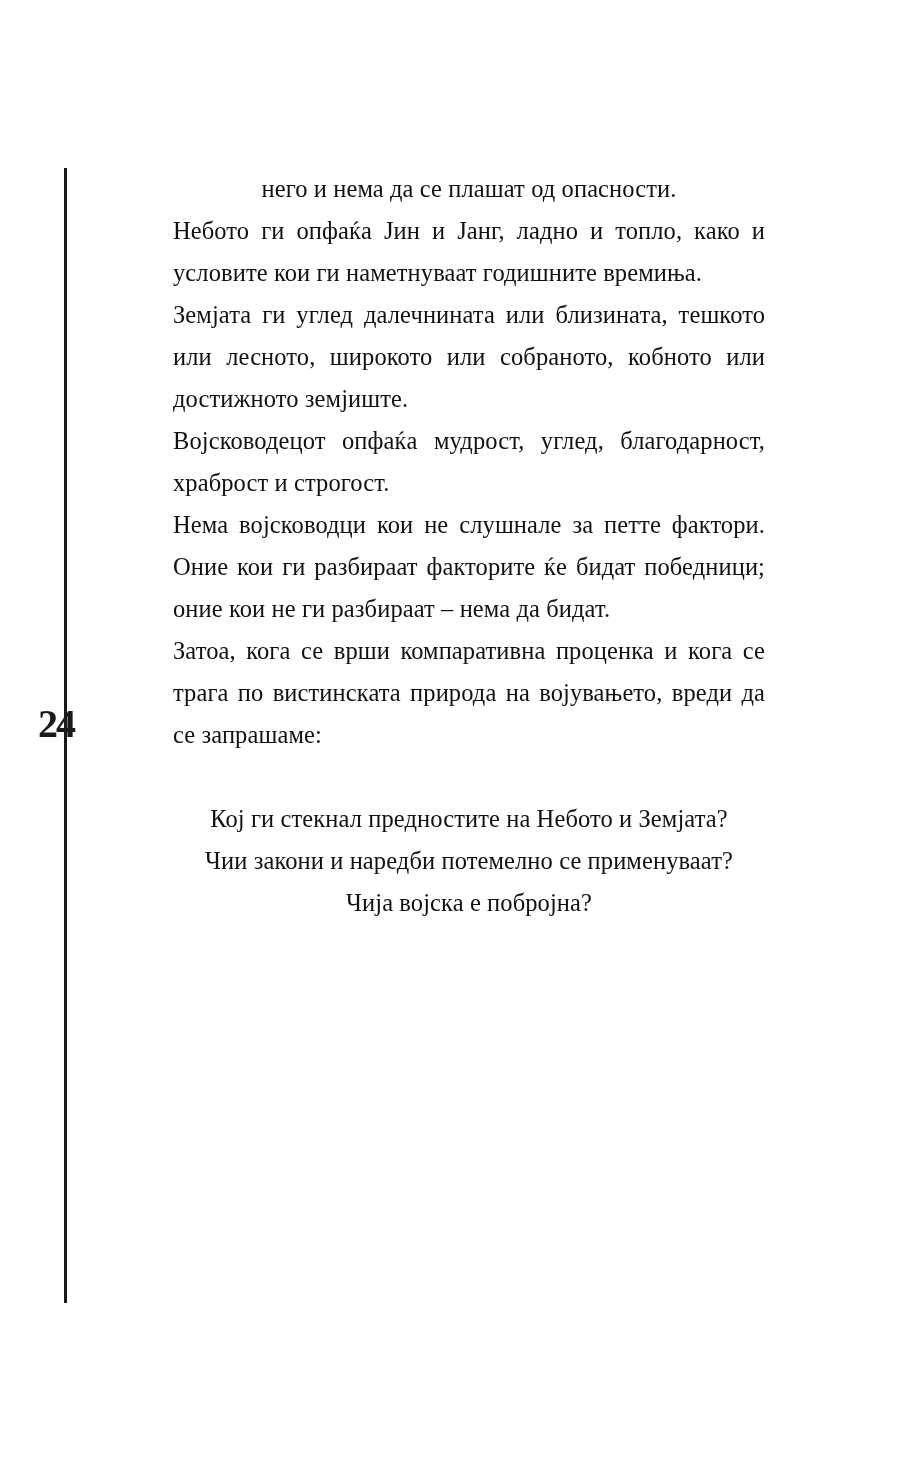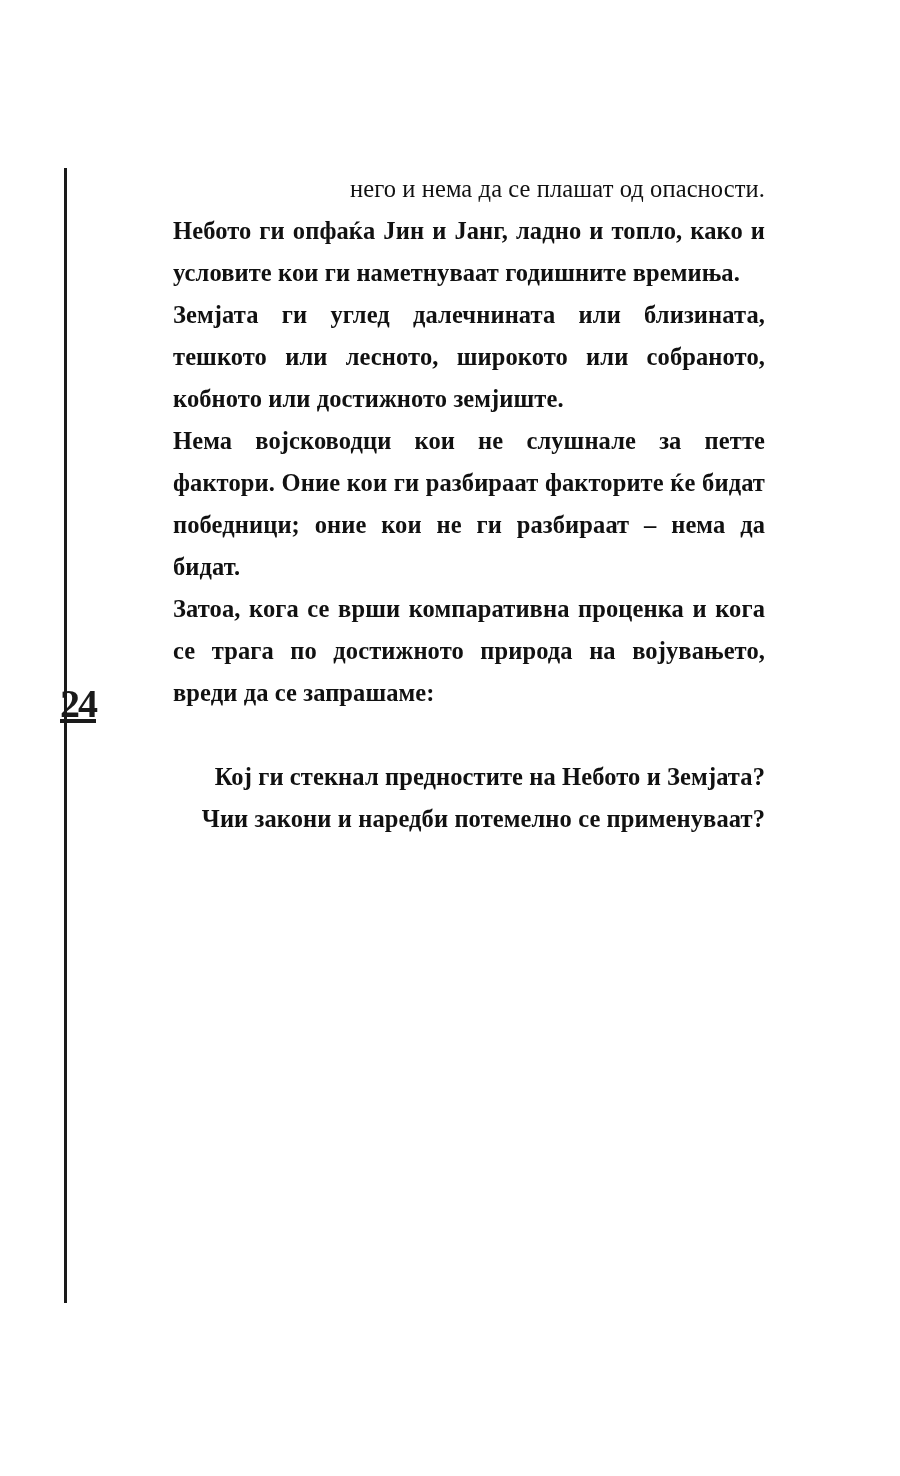--- a/index.html
+++ b/index.html
@@ -19,51 +19,50 @@
     position: absolute;
     left: 64px;
     top: 168px;
     width: 3px;
     height: 1135px;
     background: #1a1a1a;
   }
   .folio {
     position: absolute;
     left: 38px;
-    top: 680px;
+    top: 700px;
     width: 80px;
-    text-align: center;
+    text-align: left;
     font-family: "Liberation Serif", "DejaVu Serif", serif;
     font-size: 40px;
     font-weight: 700;
     color: #1a1a1a;
     letter-spacing: -2px;
-    text-decoration: underline;
   }
   .textcol {
     position: absolute;
     left: 173px;
     top: 168px;
     width: 592px;
   }
   p.para {
     margin: 0;
     font-size: 24.5px;
     line-height: 42px;
     color: #111111;
     text-align: justify;
     text-justify: inter-word;
-    font-weight: 700;
+    font-weight: 400;
     letter-spacing: 0.1px;
   }
   p.para.plain {
     font-weight: 400;
   }
   p.para.nojust {
-    text-align: right;
+    text-align: center;
   }
   .gap {
     height: 42px;
   }
 </style>
 </head>
 <body>
 
 <div class="page">
 
@@ -72,25 +71,27 @@
   <div class="folio">24</div>
 
   <div class="textcol">
 
     <p class="para plain nojust">него и нема да се плашат од опасности.</p>
 
     <p class="para">Небото ги опфаќа Јин и Јанг, ладно и топло, како и условите кои ги наметнуваат годишните времиња.</p>
 
     <p class="para">Земјата ги углед далечнината или близината, тешкото или лесното, широкото или собраното, кобното или достижното земјиште.</p>
 
+    <p class="para">Војсководецот опфаќа мудрост, углед, благодарност, храброст и строгост.</p>
 
 
     <p class="para">Нема војсководци кои не слушнале за петте фактори. Оние кои ги разбираат факторите ќе бидат победници; оние кои не ги разбираат – нема да бидат.</p>
 
-    <p class="para">Затоа, кога се врши компаративна проценка и кога се трага по достижното природа на војувањето, вреди да се запрашаме:</p>
+    <p class="para">Затоа, кога се врши компаративна проценка и кога се трага по вистинската природа на војувањето, вреди да се запрашаме:</p>
 
     <div class="gap"></div>
 
     <p class="para nojust">Кој ги стекнал предностите на Небото и Земјата?</p>
     <p class="para nojust">Чии закони и наредби потемелно се применуваат?</p>
+    <p class="para nojust">Чија војска е поброjна?</p>
 
   </div>
 </div>
 
 </body></html>

